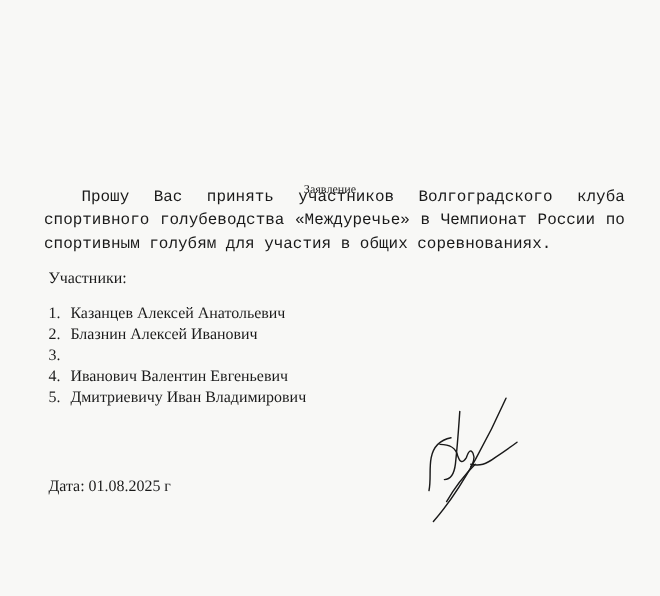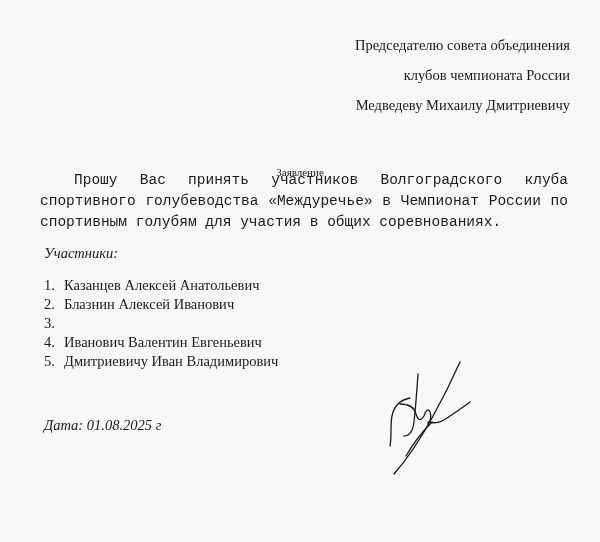--- a/index.html
+++ b/index.html
@@ -45,21 +45,20 @@
       top: 170px;
       line-height: 21px;
       text-align: justify;
       text-indent: 34px;
       font-family: Liberation Mono, monospace;
     }
     .participants-label {
       position: absolute;
       left: 44px;
       top: 245px;
-      font-style: italic;
     }
     .participants {
       position: absolute;
       left: 44px;
       top: 276px;
       margin: 0;
       padding: 0;
       list-style: none;
       line-height: 19px;
     }
@@ -67,46 +66,40 @@
       display: flex;
       white-space: nowrap;
     }
     .participants .num {
       width: 20px;
       display: inline-block;
     }
     .date-line {
       position: absolute;
       left: 44px;
-      top: 417px;
-      font-style: italic;
+      top: 434px;
     }
     .chair-line {
       position: absolute;
       left: 44px;
       top: 458px;
     }
     .signature {
       position: absolute;
       left: 370px;
       top: 360px;
       width: 110px;
       height: 120px;
     }
   </style>
 </head>
 <body>
 
 <div class="page">
 
-  <div class="addressee">
-    <div>Председателю совета объединения</div>
-    <div>клубов чемпионата России</div>
-    <div>Медведеву Михаилу Дмитриевичу</div>
-  </div>
 
   <div class="title">Заявление</div>
 
   <div class="body-text">Прошу Вас принять участников Волгоградского клуба спортивного голубеводства «Междуречье» в Чемпионат России по спортивным голубям для участия в общих соревнованиях.</div>
 
   <div class="participants-label">Участники:</div>
 
   <ol class="participants">
     <li>
       <span class="num">1.</span>

